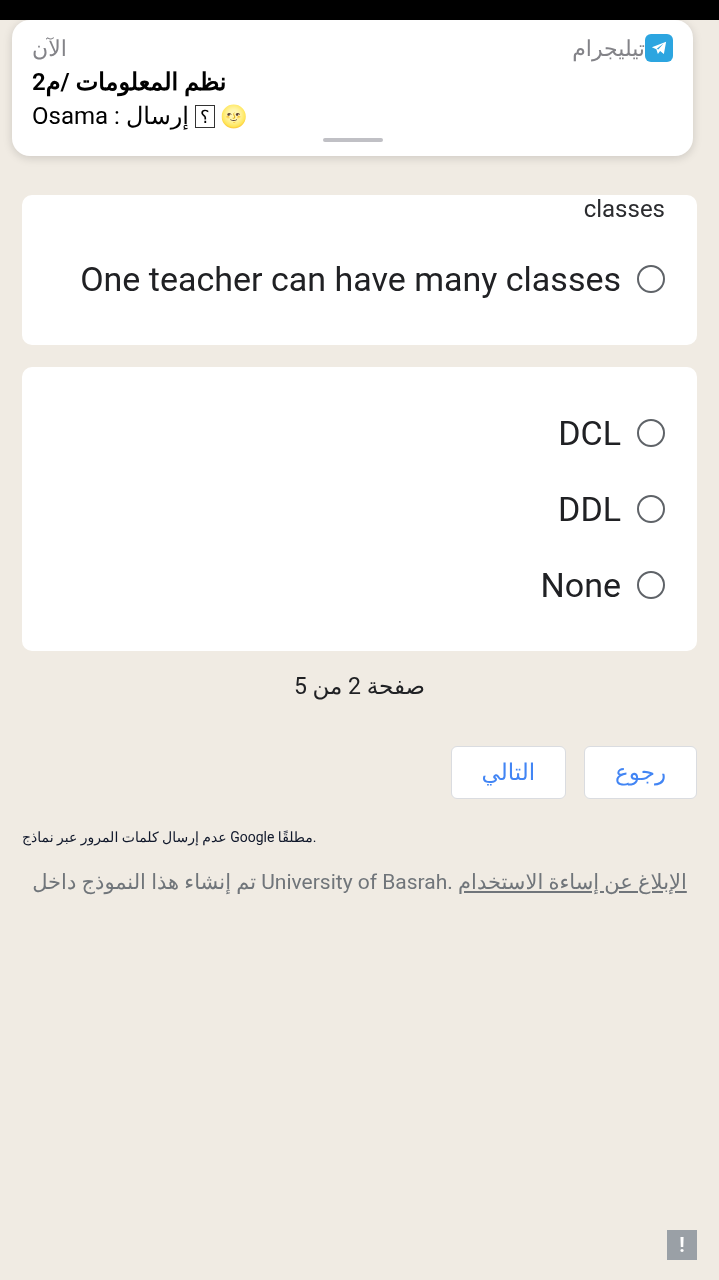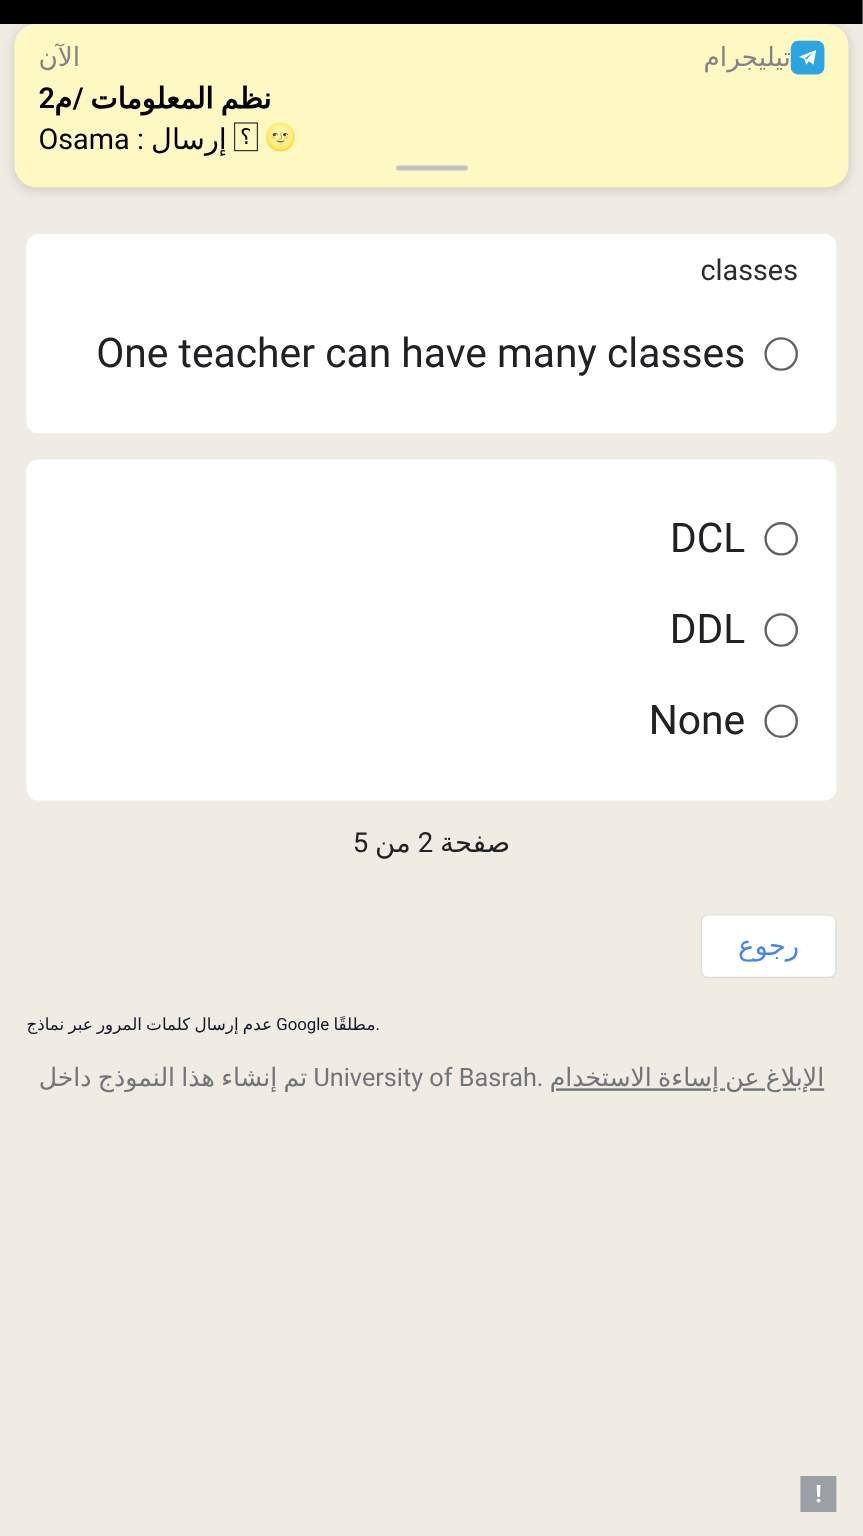--- a/index.html
+++ b/index.html
@@ -16,22 +16,22 @@
       overflow: hidden;
     }
     .status-bar {
       height: 20px;
       background: #000;
     }
     .notification {
       position: absolute;
       top: 20px;
       left: 12px;
-      right: 12px;
-      background: #fef9c3;
+      right: 26px;
+      background: #ffffff;
       border-radius: 18px;
       padding: 14px 20px;
       box-shadow: 0 2px 10px rgba(0,0,0,0.15);
       z-index: 100;
     }
     .notif-header {
       display: flex;
       justify-content: space-between;
       align-items: center;
       margin-bottom: 6px;
@@ -65,21 +65,21 @@
       text-align: left;
       font-size: 24px;
       color: #000;
       font-weight: 600;
       margin-bottom: 6px;
     }
     .notif-msg {
       font-size: 24px;
       color: #000;
       display: flex;
-      align-items: flex-start;
+      align-items: center;
       gap: 6px;
     }
     .emoji {
       font-size: 22px;
     }
     .notif-handle {
       width: 60px;
       height: 4px;
       background: #c0c0c5;
       border-radius: 2px;
@@ -90,21 +90,21 @@
       padding-left: 22px;
       padding-right: 22px;
     }
     .card {
       background: #fff;
       border-radius: 10px;
       padding: 28px 32px;
       margin-bottom: 22px;
     }
     .card-partial {
-      padding-top: 16px;
+      padding-top: 0;
       position: relative;
     }
     .partial-hidden {
       color: #202124;
       font-size: 24px;
       margin-bottom: 18px;
       text-align: right;
       opacity: 0.95;
     }
     .option {
@@ -257,20 +257,21 @@
   </div>
 
   <div class="progress-row">
     <span class="page-label">صفحة 2 من 5</span>
     <div class="progress-bar">
       <div class="progress-fill"></div>
     </div>
   </div>
 
   <div class="nav-buttons">
+    <button class="btn">التالي</button>
     <button class="btn">رجوع</button>
   </div>
 
   <div class="footer-text">عدم إرسال كلمات المرور عبر نماذج Google مطلقًا.</div>
   <div class="footer-text2">
     <span>تم إنشاء هذا النموذج داخل University of Basrah. </span><span class="underline">الإبلاغ عن إساءة الاستخدام</span>
   </div>
 </div>
 
 <div class="report-icon">!</div>

